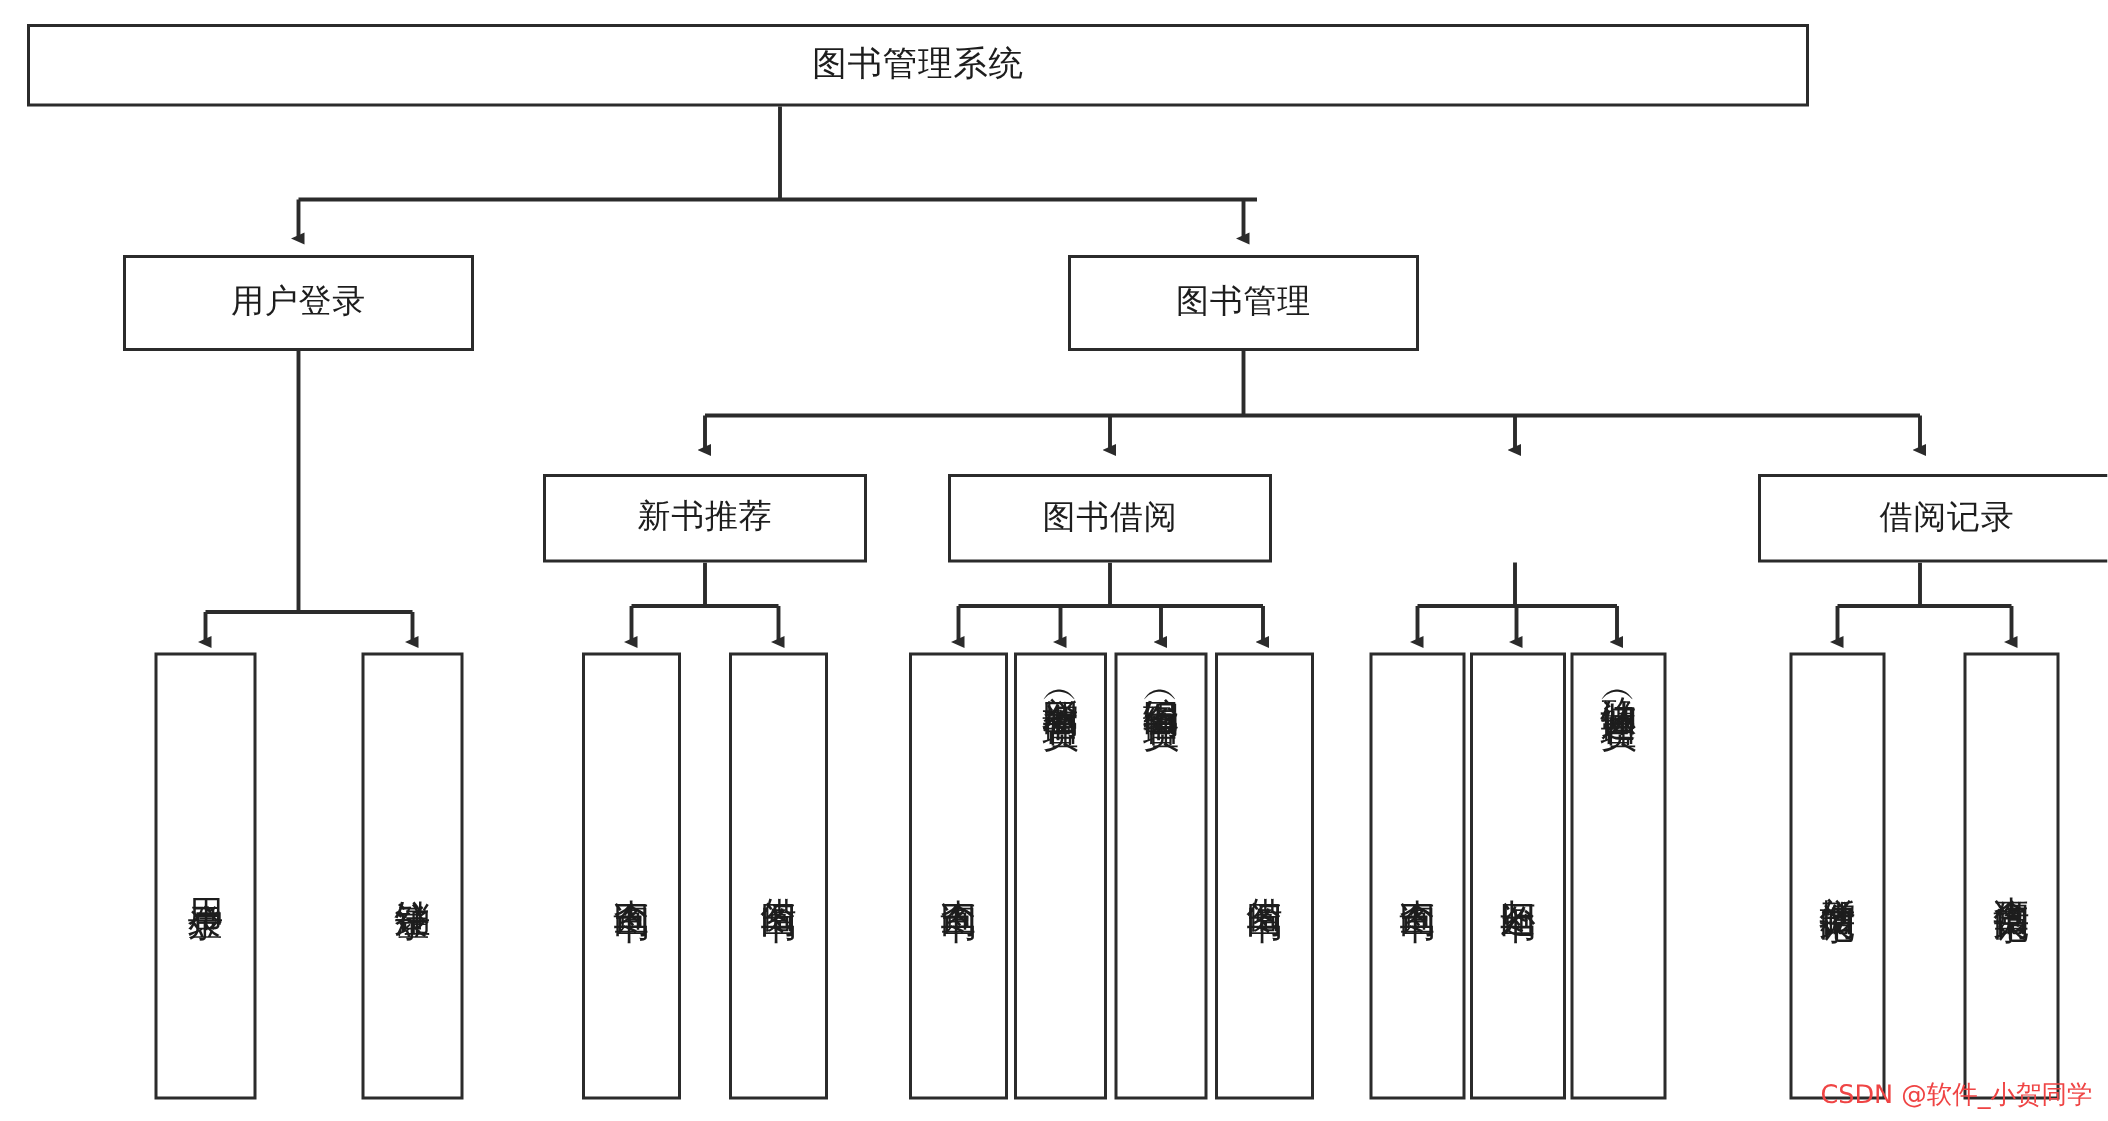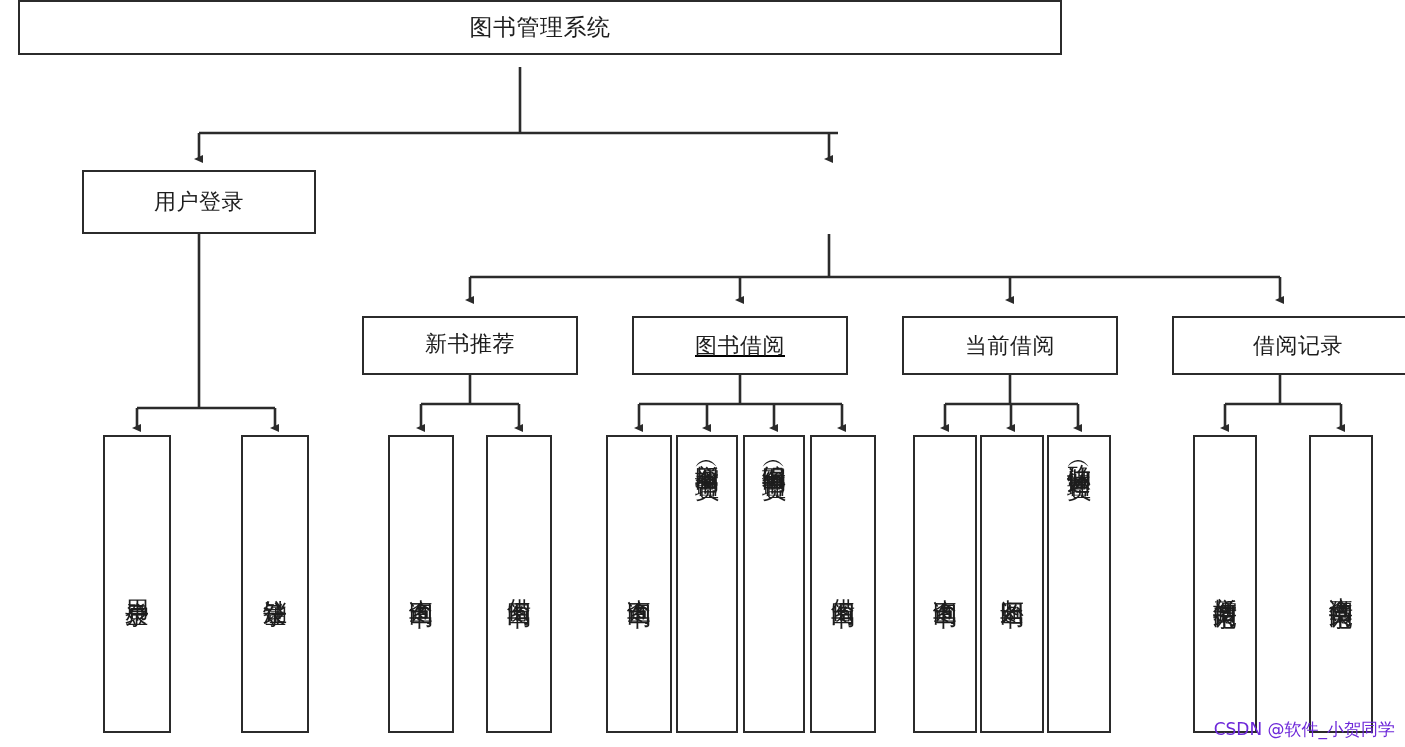--- a/index.html
+++ b/index.html
@@ -66,21 +66,21 @@
   }
   .node.vert.mid {
     align-items: center;
     padding-top: 0;
   }
   #watermark {
     position: absolute;
     right: 10px;
     bottom: 6px;
     font-size: 17px;
-    color: #6d28d9;
+    color: #ef4444;
     z-index: 5;
     white-space: nowrap;
     font-family: "DejaVu Sans", "Liberation Sans", sans-serif;
   }
 </style>
 </head>
 <body>
 
 <div id="canvas">
 
@@ -127,36 +127,36 @@
       <path d="M1011,404 L1011,428" marker-end="url(#arrow)"></path>
       <path d="M1078,404 L1078,428" marker-end="url(#arrow)"></path>
 
       <path d="M1280,375 L1280,404"></path>
       <path d="M1225,404 L1341,404"></path>
       <path d="M1225,404 L1225,428" marker-end="url(#arrow)"></path>
       <path d="M1341,404 L1341,428" marker-end="url(#arrow)"></path>
     </g>
   </svg>
 
-  <div class="node horiz root" style="left:18px; top:0; width:1044px; height:55px;">
+  <div class="node horiz root" style="left:18px; top:16px; width:1188px; height:55px;">
     <span class="lbl">图书管理系统</span>
   </div>
 
   <div class="node horiz" style="left:82px; top:170px; width:234px; height:64px;">
     <span class="lbl">用户登录</span>
   </div>
+  <div class="node horiz" style="left:712px; top:170px; width:234px; height:64px;">
+    <span class="lbl">图书管理</span>
+  </div>
 
   <div class="node horiz" style="left:362px; top:316px; width:216px; height:59px;font-family:Liberation Mono, monospace;">
     <span class="lbl">新书推荐</span>
   </div>
-  <div class="node horiz" style="left:632px; top:316px; width:216px; height:59px;text-decoration:underline;">
+  <div class="node horiz" style="left:632px; top:316px; width:216px; height:59px;">
     <span class="lbl">图书借阅</span>
-  </div>
-  <div class="node horiz" style="left:902px; top:316px; width:216px; height:59px;">
-    <span class="lbl">当前借阅</span>
   </div>
   <div class="node horiz" style="left:1172px; top:316px; width:252px; height:59px;">
     <span class="lbl">借阅记录</span>
   </div>
 
   <div class="node vert mid" style="left:103px; top:435px; width:68px; height:298px;">
     <span class="lbl">用户登录</span>
   </div>
   <div class="node vert mid" style="left:241px; top:435px; width:68px; height:298px;">
     <span class="lbl">注销登录</span>

